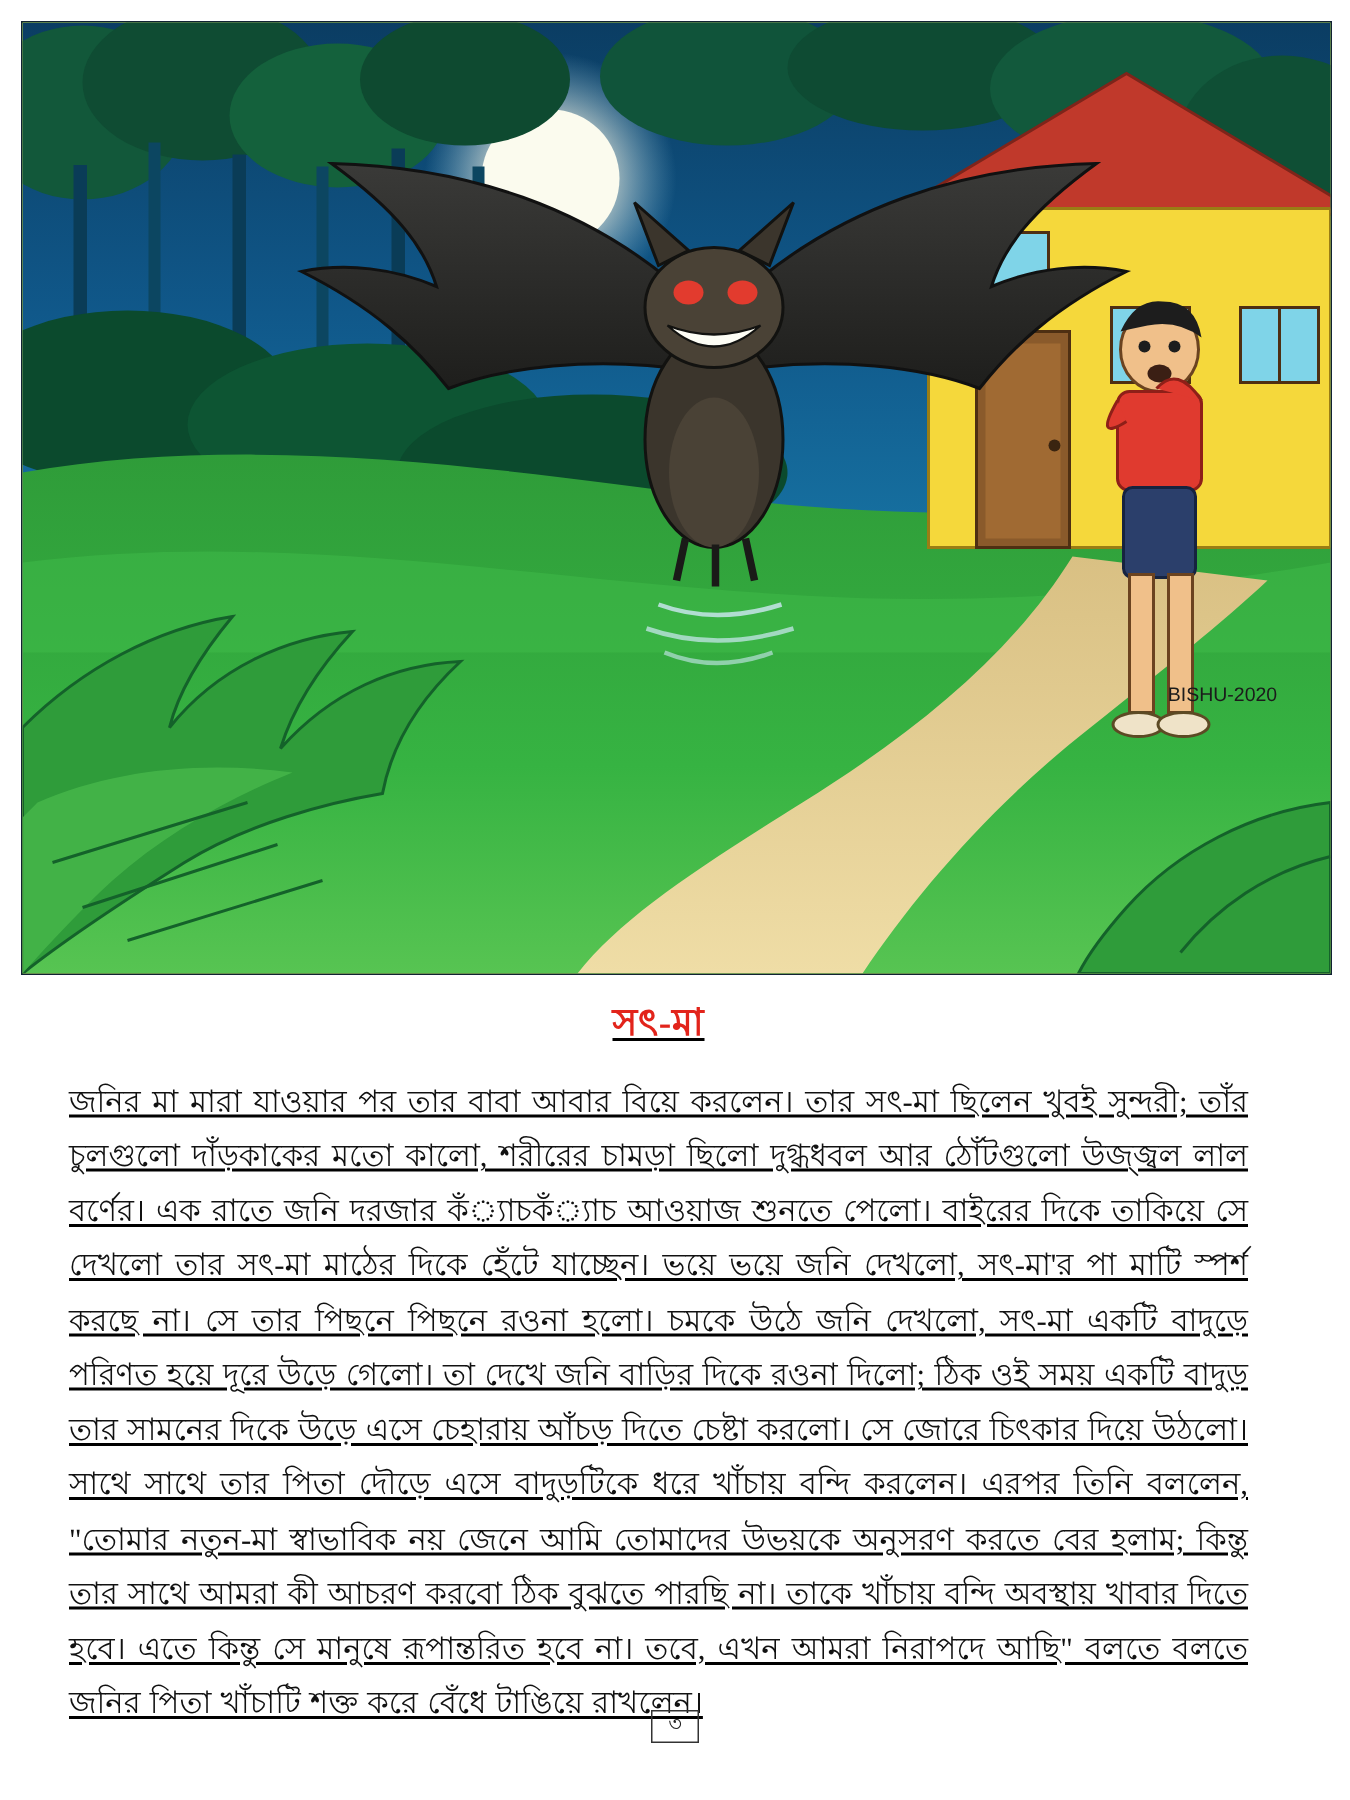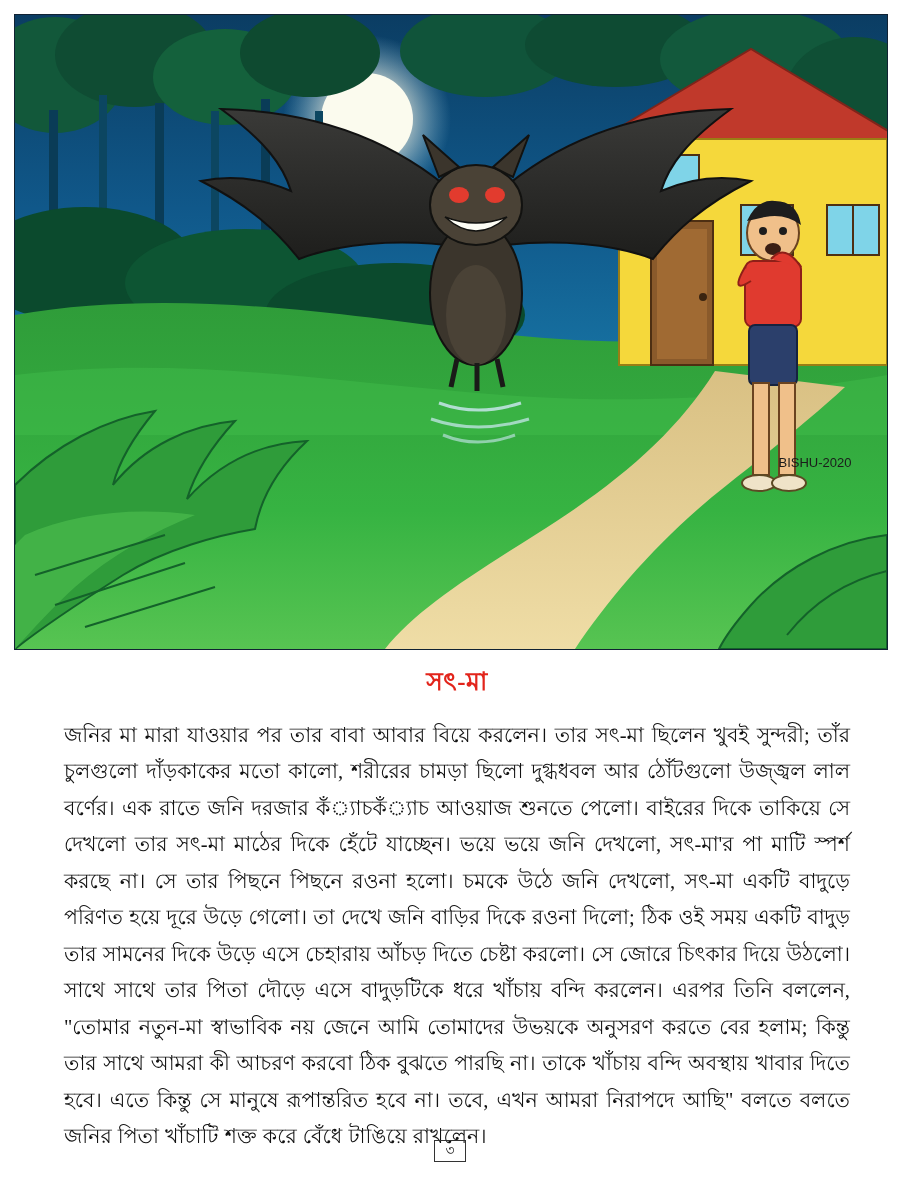--- a/index.html
+++ b/index.html
@@ -34,23 +34,24 @@
   }
   .illustration svg {
     display: block;
     width: 100%;
     height: 100%;
   }
 
   
   .story {
     position: absolute;
-    left: 52px;
+    left: 34px;
     top: 662px;
     width: 810px;
+    text-decoration: underline;
   }
   .story-title {
     text-align: center;
     color: #e2241b;
     font-size: 25px;
     font-weight: bold;
     letter-spacing: 0.5px;
     margin: 0 0 10px 0;
     font-family: "Liberation Serif", serif;
   }

